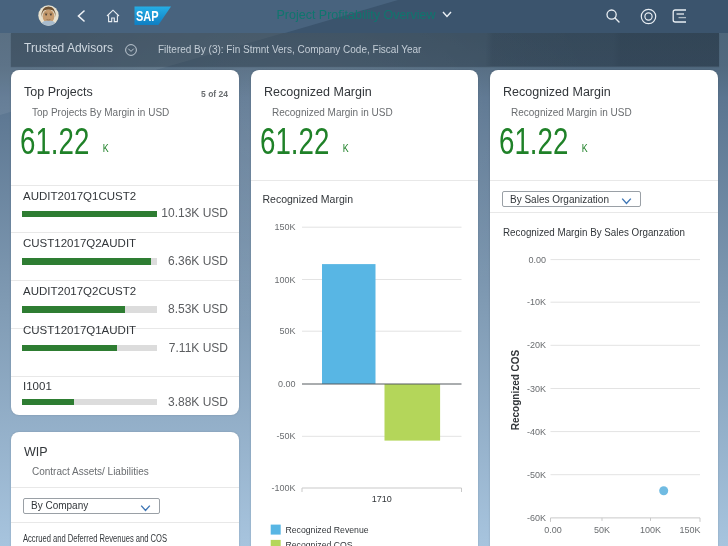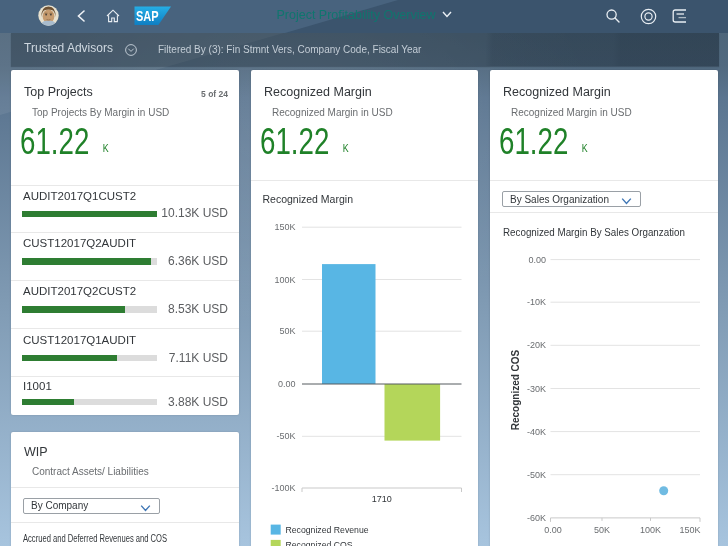--- a/index.html
+++ b/index.html
@@ -22,21 +22,21 @@
   background:linear-gradient(92deg, rgba(0,0,0,0) 0%, rgba(0,0,0,0) 67%, rgba(8,20,34,0.10) 68%, rgba(8,20,34,0.10) 85%, rgba(8,20,34,0.16) 86%, rgba(8,20,34,0.16) 100%), rgba(24,37,50,0.35);
   box-shadow:0 1px 1px rgba(15,25,35,0.28); z-index:2; }
 .shtitle { position:absolute; top:0; left:0; width:728px; height:33px; line-height:33px;
   text-align:center; color:#0f766e; font-size:12.5px; line-height:31px; z-index:3; }
 .shtitle svg { vertical-align:1px; margin-left:6px; }
 .avatar { position:absolute; left:38px; top:5px; z-index:3; }
 .icn { position:absolute; z-index:3; }
 .tadv { position:absolute; left:24px; top:41px; color:#cfd8e0; font-size:12px; z-index:3; }
 .filt { position:absolute; left:158px; top:43.5px; color:#c3cdd6; font-size:10px; z-index:3; }
 
-.card { position:absolute; background:#ffffff; border-radius:2px;
+.card { position:absolute; background:#ffffff; border-radius:8px;
   box-shadow:0 0 2px rgba(0,0,0,0.18); z-index:2; }
 #c1 { left:11px; top:70px;  width:228px; height:345px; }
 #c2 { left:251px; top:70px; width:227px; height:500px; }
 #c3 { left:490px; top:70px; width:228px; height:500px; }
 #c4 { left:11px; top:432px; width:228px; height:130px; }
 
 .ctitle { position:absolute; left:13px; top:15px; font-size:12.5px; color:#32363a; }
 .ccount { position:absolute; right:11px; top:19px; font-size:8.5px; color:#6a6d70;font-weight:bold; }
 .csub   { position:absolute; left:13px; top:37px; font-size:10px; color:#6a6d70;margin-left:8px; }
 .cnum   { position:absolute; left:9px; top:51px; font-size:36px; color:#1f8128;
@@ -147,21 +147,21 @@
   </div>
   <div class="sep" style="top:210.3px"></div>
   <div class="row" style="top:210.3px;height:48px">
     <div class="rname">AUDIT2017Q2CUST2</div>
     <div class="rtrack">
         <div class="rfill" style="width:103px"></div>
       </div>
     <div class="rval">8.53K USD</div>
   </div>
   <div class="sep" style="top:258.2px"></div>
-  <div class="row" style="top:259px;height:48px">
+  <div class="row" style="top:249px;height:48px">
     <div class="rname">CUST12017Q1AUDIT</div>
     <div class="rtrack">
         <div class="rfill" style="width:95px"></div>
       </div>
     <div class="rval">7.11K USD</div>
   </div>
   <div class="sep" style="top:306.1px"></div>
   <div class="row" style="top:306.1px;height:39px">
     <div class="rname" style="top:4px">I1001</div>
     <div class="rtrack" style="top:22.5px">

